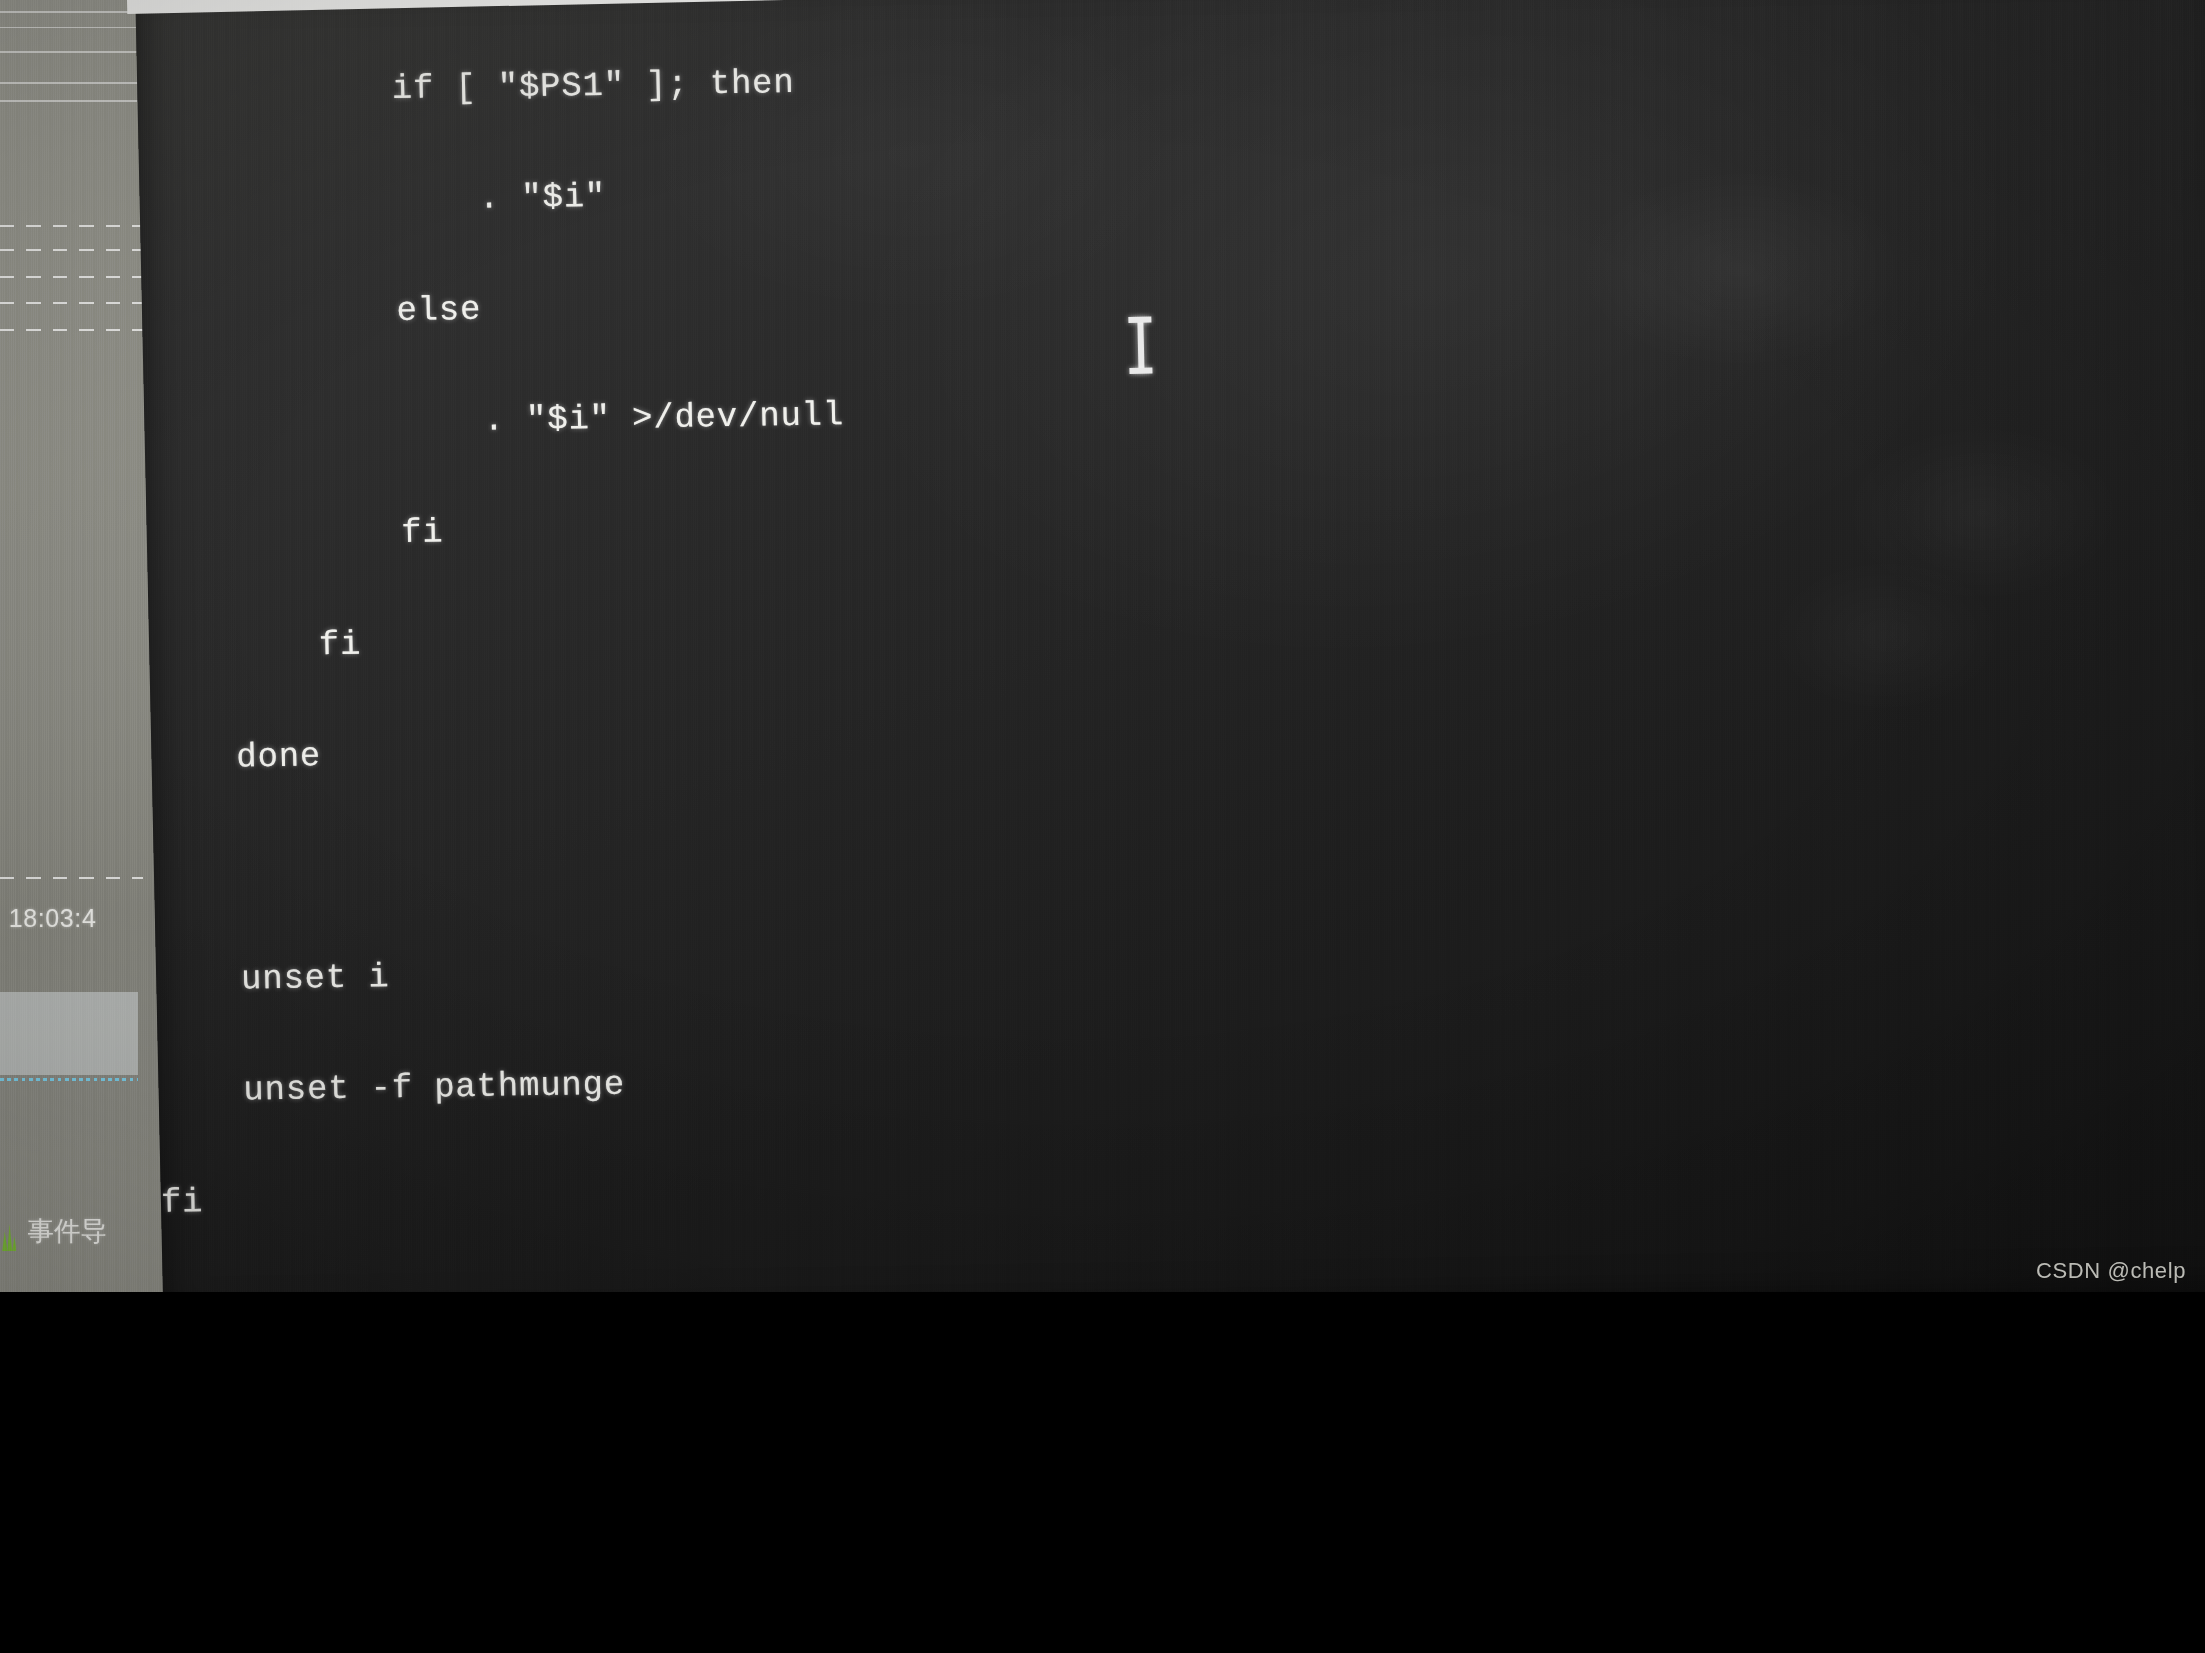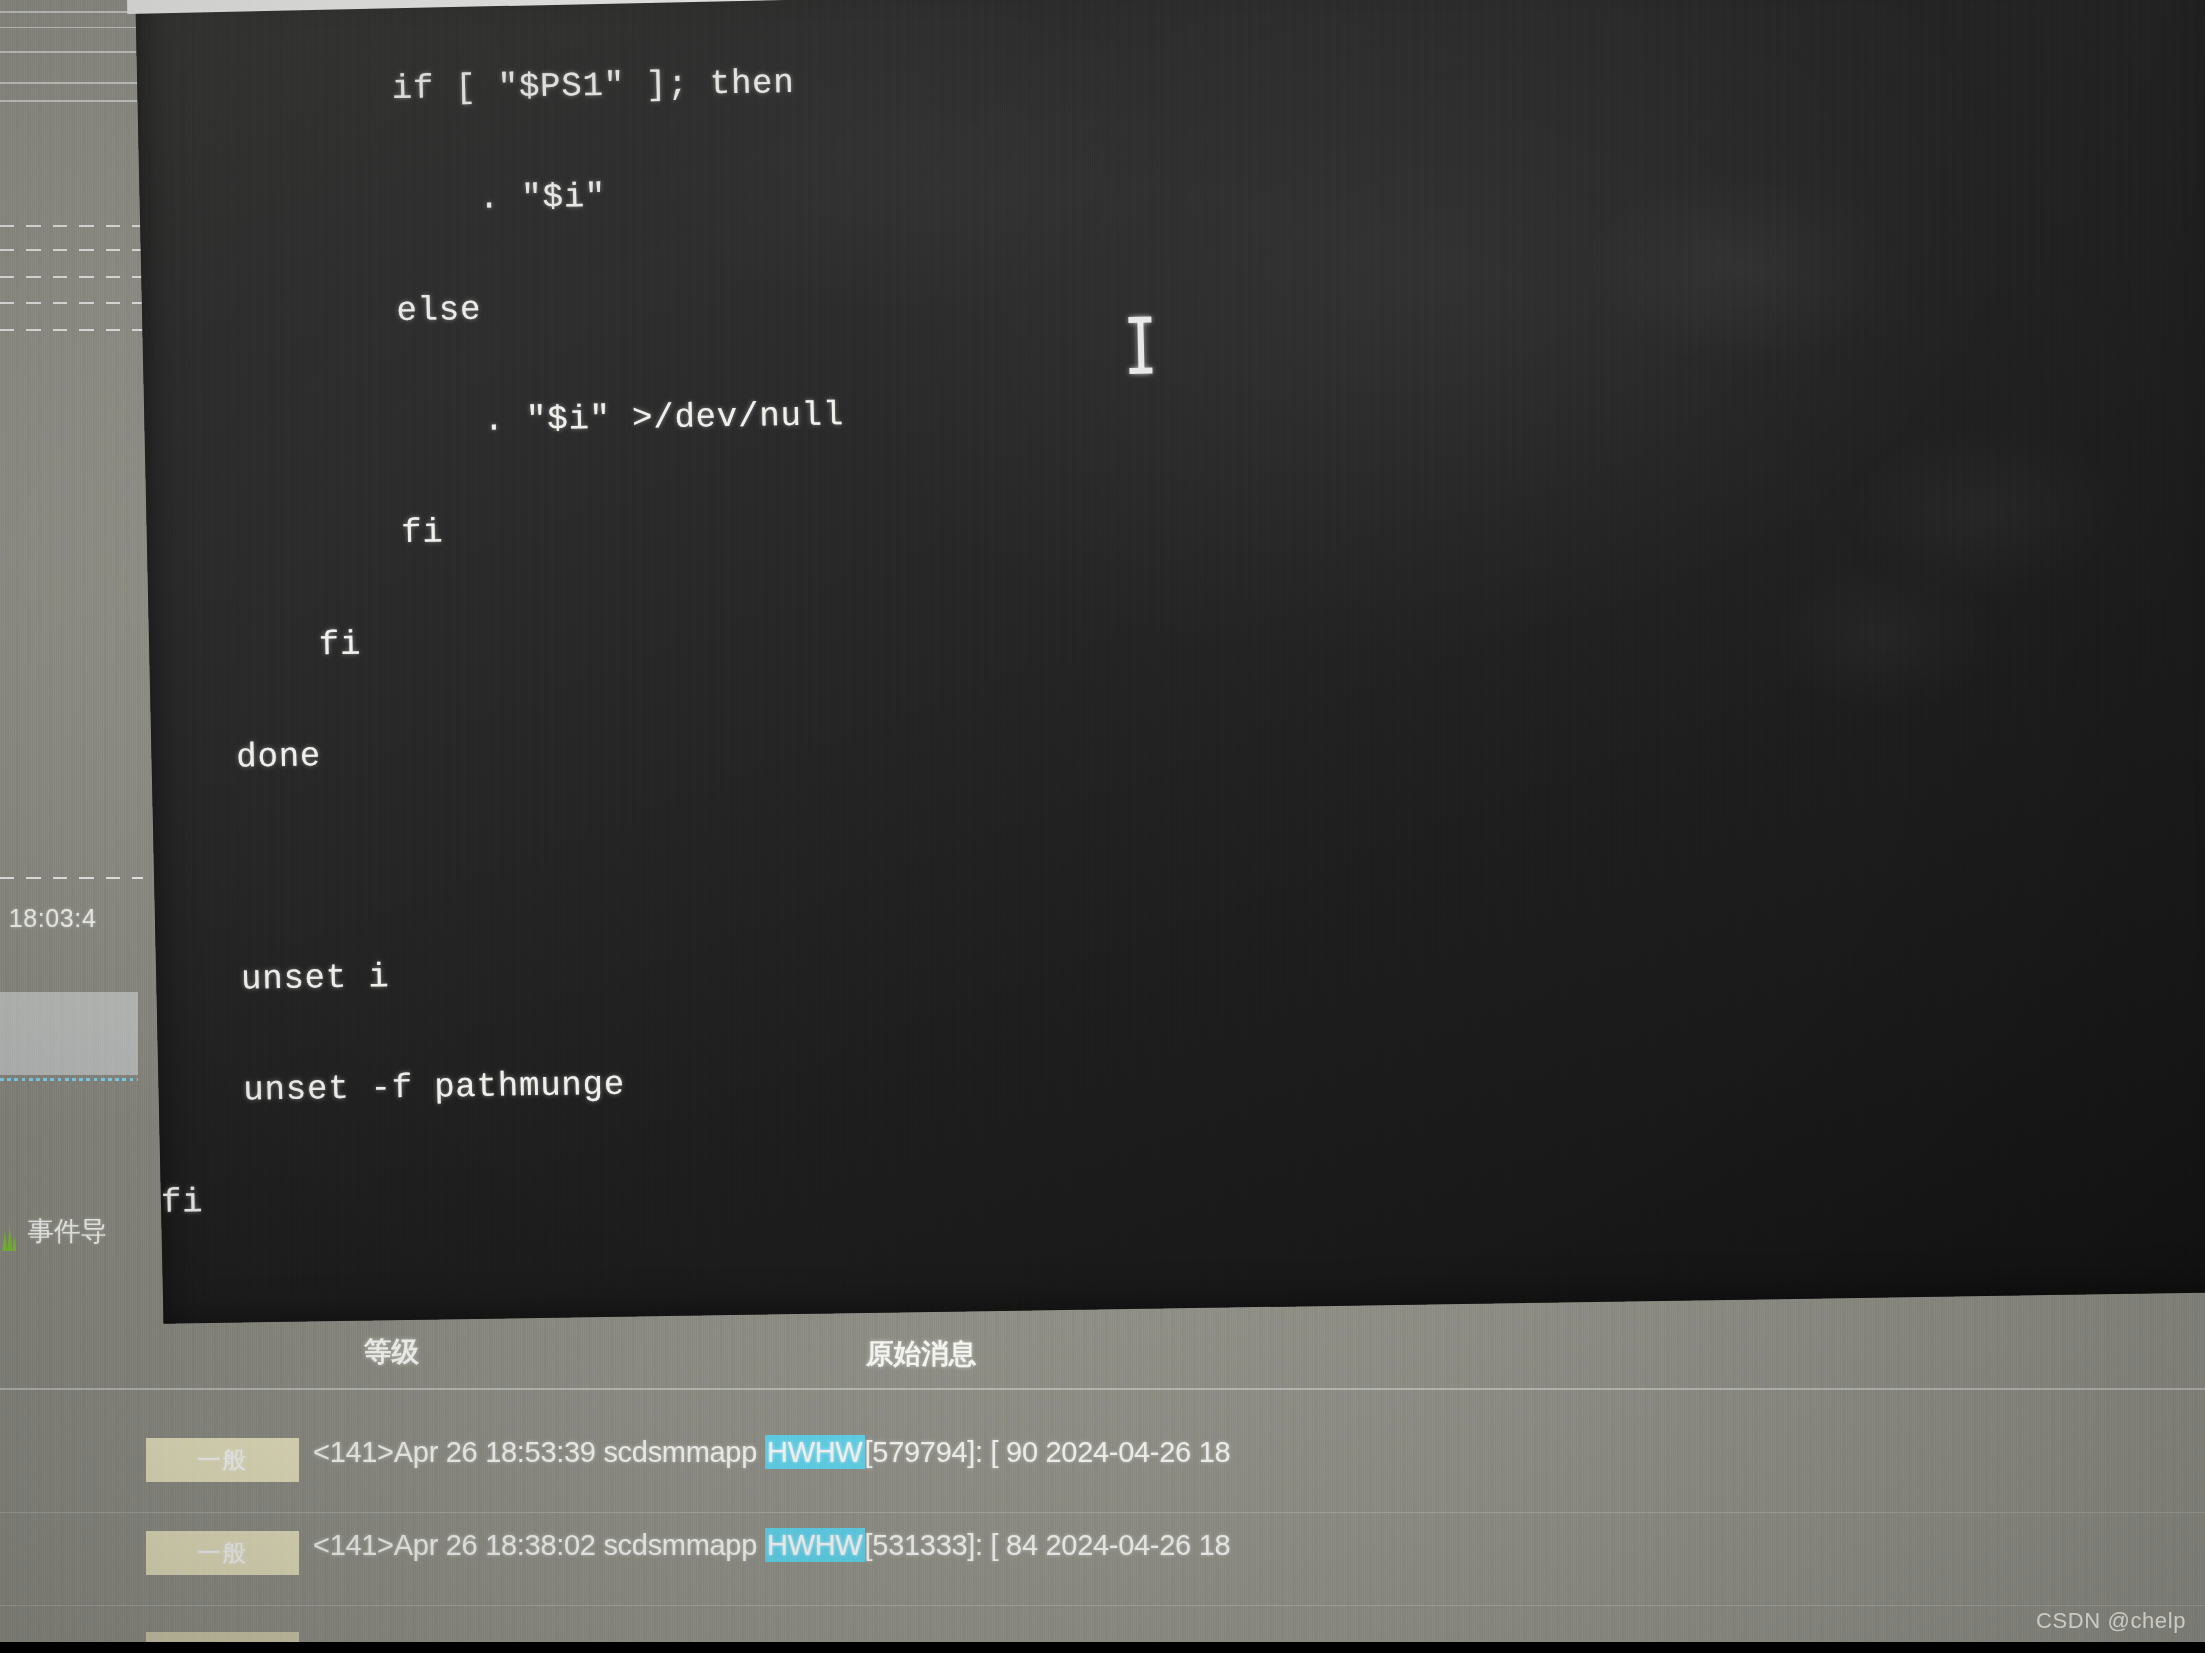--- a/index.html
+++ b/index.html
@@ -12,21 +12,21 @@
     width: 2205px;
     height: 1654px;
     overflow: hidden;
     font-family: "Liberation Sans", sans-serif;
   }
 
   
   #photo {
     position: relative;
     width: 2205px;
-    height: 1642px;
+    height: 1292px;
     overflow: hidden;
     background: #7f1d1d;
   }
 
   
   #bg-app {
     position: absolute;
     inset: 0;
     background: linear-gradient(175deg, #9a9a92 0%, #93938b 30%, #8a8a82 62%, #9d9d95 100%);
   }

